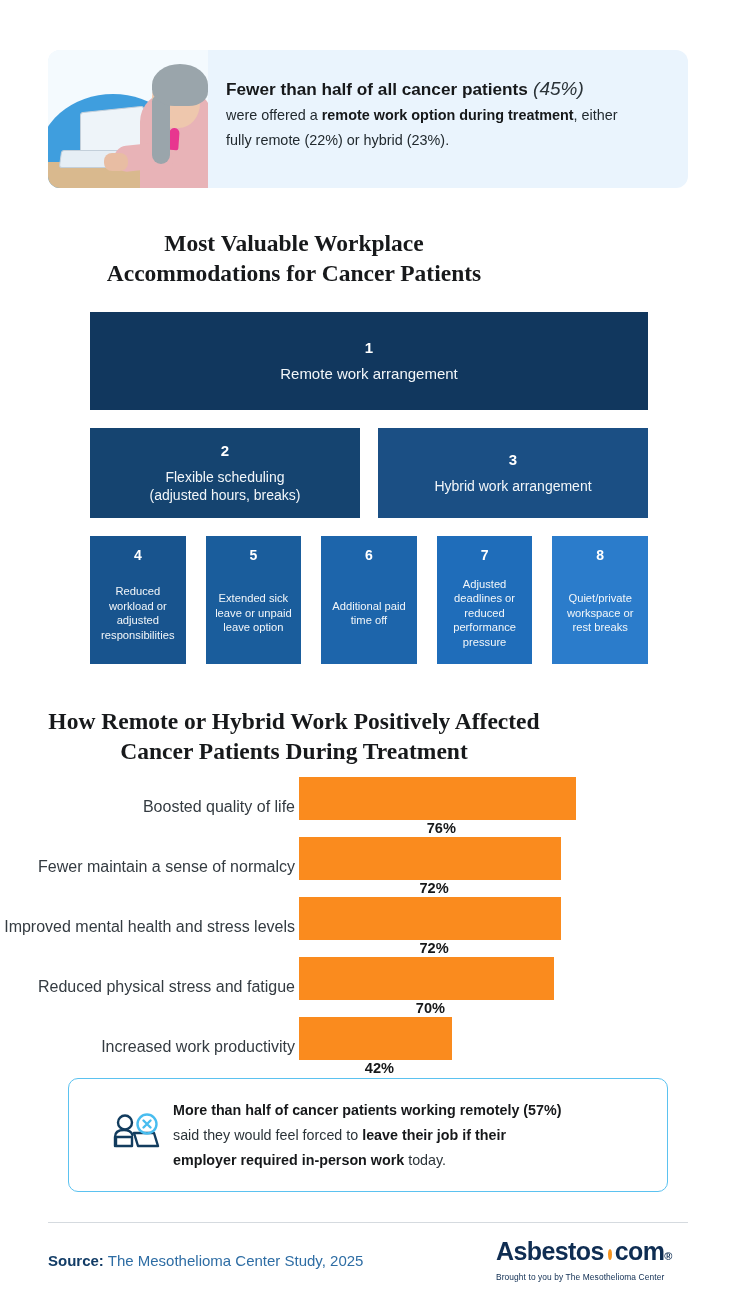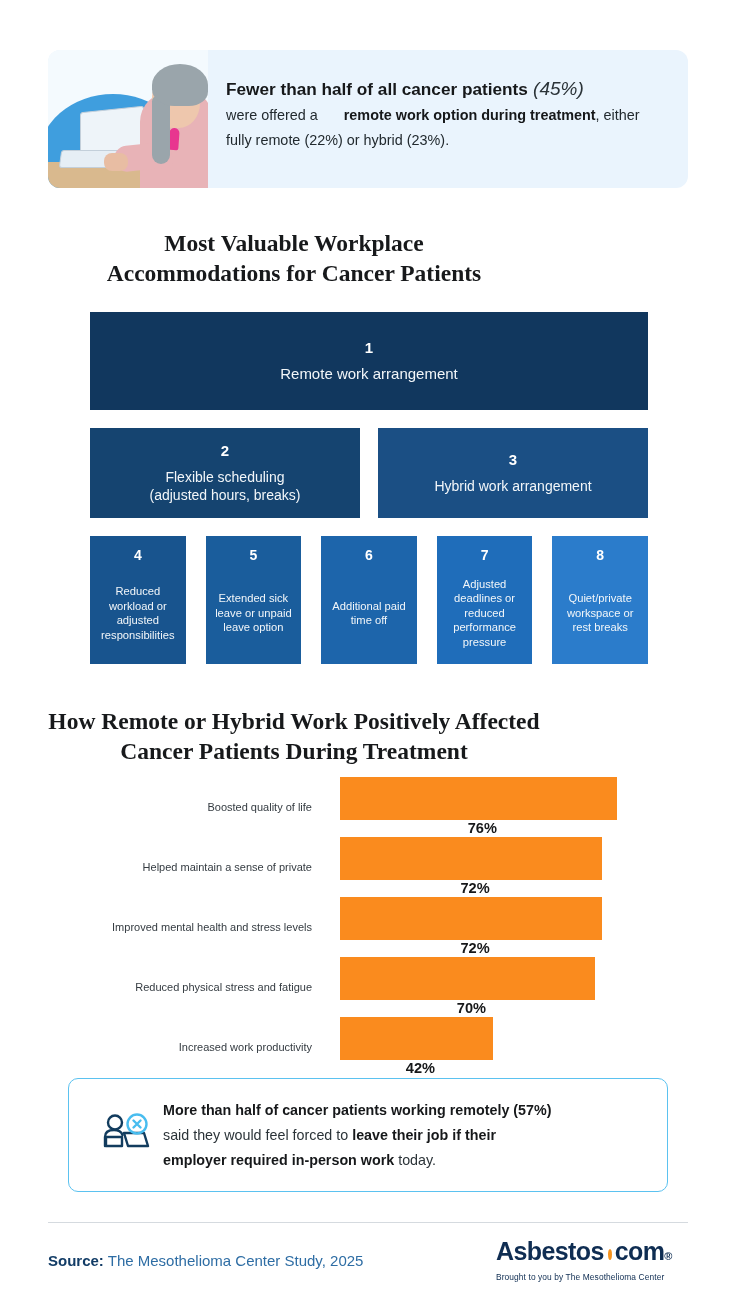--- a/index.html
+++ b/index.html
@@ -75,21 +75,21 @@
     position:absolute;left:121px;bottom:38px;width:10px;height:22px;
     background:#e8368f;border-radius:5px 5px 2px 2px;
     transform:rotate(4deg);
   }
   .banner-text{
     flex:1;padding:26px 22px 0 18px;color:#1b1b1b;
   }
   .banner-line{font-size:14.4px;line-height:25px;color:#222a2f;}
   .banner-line .lead{font-size:17.2px;font-weight:bold;color:#16181a;}
   .banner-line .lead-sm{font-size:19px;color:#2b3338;font-style:italic;}
-  .banner-line b{font-weight:bold;color:#16181a;margin-left:22px;}
+  .banner-line b{font-weight:bold;color:#16181a;}
 
   
   .sec-title{
     position:absolute;left:0;width:588px;text-align:center;
     font-family:"Liberation Serif", serif;font-weight:bold;
     color:#17191b;font-size:23.5px;line-height:30px;
   }
   #title-accommodations{top:228px;}
   #title-remote{top:706px;}
 
@@ -114,32 +114,32 @@
     justify-content:flex-start;}
   .small-box .rank-num{font-size:14px;}
   .small-box .rank-label{font-size:11.2px;line-height:14.5px;margin-top:6px;
     flex:1;display:flex;align-items:center;justify-content:center;}
   .small-box.center-lbl .rank-label{align-items:center;}
 
   
   .chart{position:absolute;left:0;top:785px;width:736px;}
   .bar-row{display:flex;align-items:center;height:43px;margin-bottom:17px;}
   .bar-label{
-    width:340px;text-align:right;padding-right:28px;box-sizing:border-box;
-    font-size:11px;color:#343b41;line-height:18px;
+    width:299px;text-align:right;padding-right:4px;box-sizing:border-box;
+    font-size:16px;color:#343b41;line-height:18px;
   }
   .bar-wrap{display:flex;align-items:center;flex-direction:column;}
   .bar{height:43px;background:#fa8b1e;}
   .bar-val{margin-left:8px;font-size:14.6px;font-weight:bold;color:#16181a;}
 
   
   .callout{
     position:absolute;left:68px;top:1078px;width:600px;height:114px;
     border:1.5px solid #5bc2f0;border-radius:10px;background:#ffffff;
-    display:flex;align-items:center;box-sizing:border-box;padding:0 22px;
+    display:flex;align-items:center;box-sizing:border-box;padding:0 32px;
   }
   .callout-icon{flex:0 0 72px;display:flex;align-items:center;justify-content:center;}
   .callout-text{font-size:14.3px;line-height:25px;color:#2b3338;}
   .callout-text b{font-weight:bold;color:#16181a;}
 
   
   .footer-rule{position:absolute;left:48px;top:1222px;width:640px;height:1px;
     background:#d5dadf;}
   .source{
     position:absolute;left:48px;top:1252px;font-size:15px;color:#2e6da4;
@@ -248,21 +248,21 @@
 
   <div class="chart" id="bar-chart">
       <div class="bar-row">
         <div class="bar-label">Boosted quality of life</div>
         <div class="bar-wrap">
           <div class="bar" style="width: 276.64px; background: rgb(250, 139, 30);"></div>
           <div class="bar-val">76%</div>
         </div>
       </div>
       <div class="bar-row">
-        <div class="bar-label">Helped maintain a sense of private</div>
+        <div class="bar-label">Fewer maintain a sense of normalcy</div>
         <div class="bar-wrap">
           <div class="bar" style="width: 262.08px; background: rgb(250, 139, 30);"></div>
           <div class="bar-val">72%</div>
         </div>
       </div>
       <div class="bar-row">
         <div class="bar-label">Improved mental health and stress levels</div>
         <div class="bar-wrap">
           <div class="bar" style="width: 262.08px; background: rgb(250, 139, 30);"></div>
           <div class="bar-val">72%</div>

